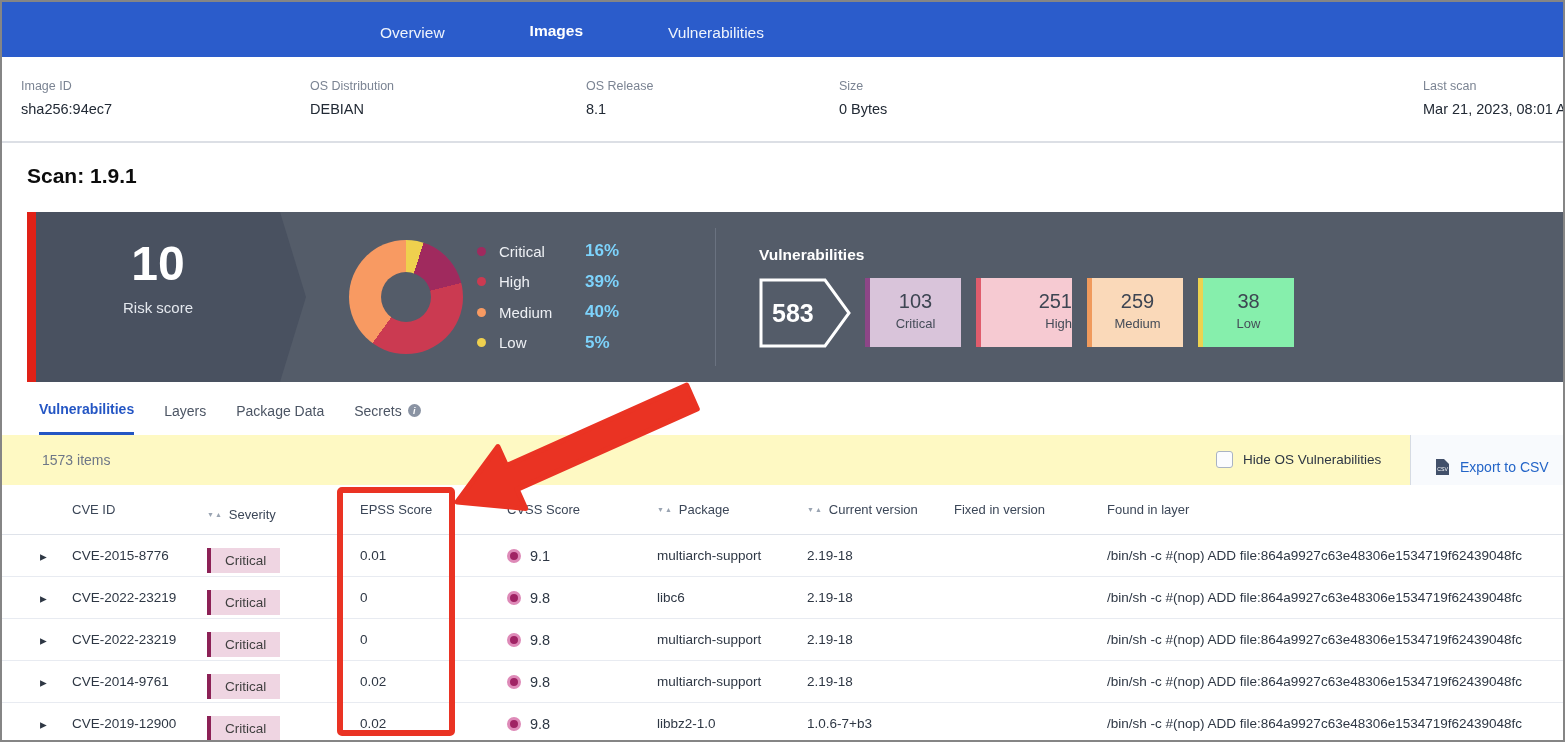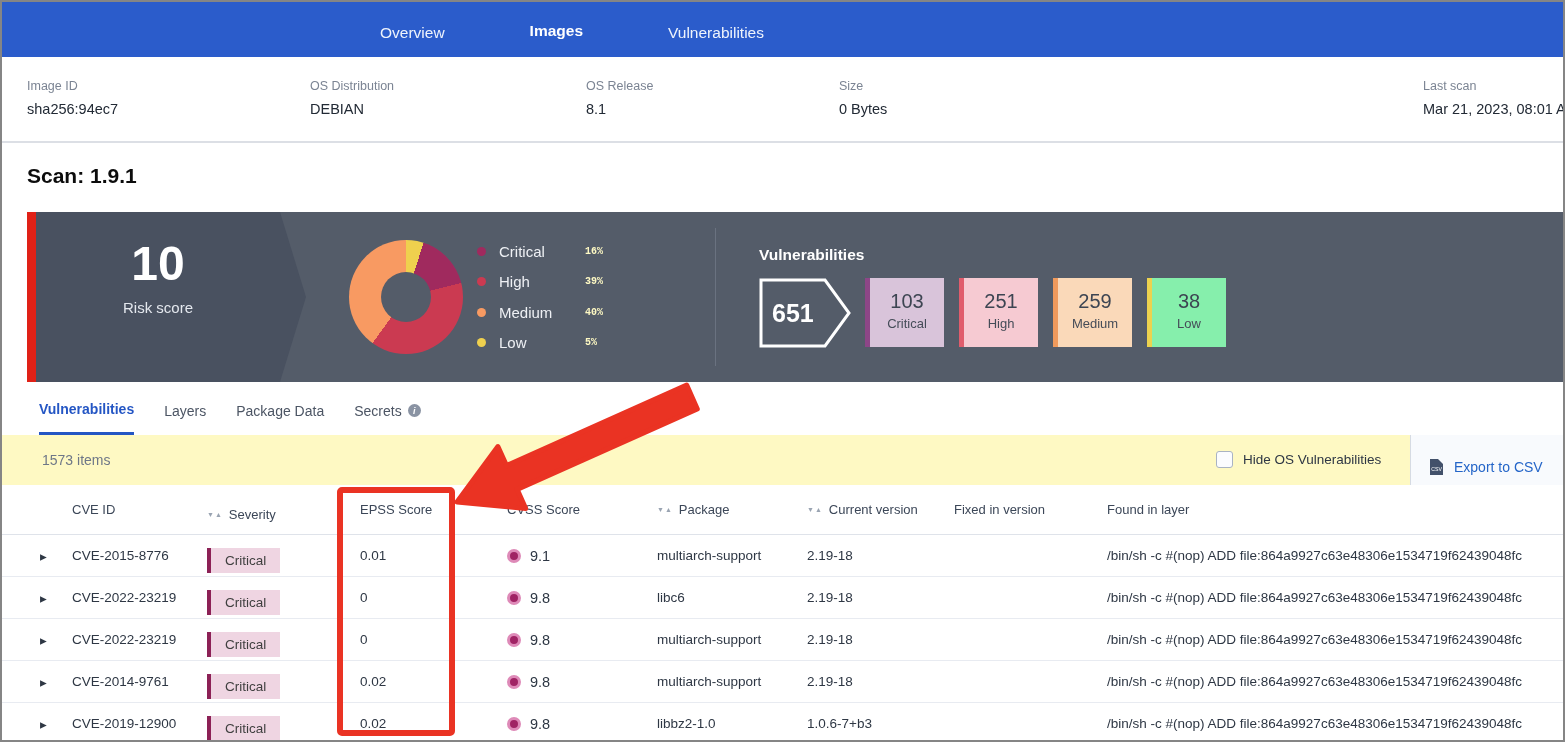--- a/index.html
+++ b/index.html
@@ -27,48 +27,48 @@
   .risk-score { width:calc(100% - 26px); text-align:center; margin-top:24px; font-size:48px; font-weight:700; color:#fff; }
   .risk-label { width:calc(100% - 26px); text-align:center; margin-top:8px; font-size:15px; color:#e4e8ee; }
 
   .donut { position:absolute; left:322px; top:28px; width:114px; height:114px; border-radius:50%; }
   .donut::after { content:""; position:absolute; inset:32px; border-radius:50%; background:#545c69; }
 
   .legend { position:absolute; left:450px; top:24px; width:185px; }
   .legend-row { display:flex; align-items:center; height:30.5px; }
   .legend-dot { width:9px; height:9px; border-radius:50%; margin-right:13px; flex:none; }
   .legend-label { width:86px; font-size:15px; color:#eef0f4; }
-  .legend-pct { font-size:10px; font-weight:700; color:#fef9c3;font-family:Liberation Mono, monospace; }
+  .legend-pct { font-size:17px; font-weight:700; color:#7dd3fc; }
 
   .v-divider { position:absolute; left:688px; top:16px; height:138px; width:1px; background:#6a7280; }
 
   .vuln-title { position:absolute; left:732px; top:34px; font-size:15.5px; font-weight:700; color:#fff; }
   .total-tag { position:absolute; left:732px; top:66px; width:92px; height:70px; }
   .total-tag .num { position:absolute; left:13px; top:21px; font-size:25px; font-weight:700; color:#fff; }
 
   .sev-cards { position:absolute; left:838px; top:66px; display:flex; gap:15px; }
-  .sev-card { width:79px; height:69px; border-left:5px solid #999; text-align:center; }
+  .sev-card { width:96px; height:69px; border-left:5px solid #999; text-align:center; }
   .sev-card .num { font-size:20px; color:#3d4552; margin-top:12px; }
   .sev-card .cat { font-size:13px; color:#454c58; margin-top:3px; }
 
   
   .detail-tabs { position:absolute; top:384px; left:25px; height:49px; display:flex; gap:30px; align-items:stretch; padding-left:12px; }
   .dtab { font-size:14px; color:#4c5564; display:flex; align-items:center; gap:6px; cursor:pointer; }
   .dtab.active { color:#2456c4; font-weight:700; border-bottom:3px solid #2456c4; }
   .info-ic { width:13px; height:13px; border-radius:50%; background:#8a93a3; color:#fff; font-size:9px; font-weight:700;
     display:inline-flex; align-items:center; justify-content:center; font-style:italic; }
 
   
   .toolbar { position:absolute; top:433px; left:0; right:0; height:64px; background:#fef9c3; }
   .items-count { position:absolute; left:40px; top:17px; font-size:14px; color:#6e7787; }
   .chk { position:absolute; top:16px; display:flex; align-items:center; gap:10px; font-size:13.5px; color:#2e3744; cursor:pointer; }
   .chk .box { width:17px; height:17px; border:1.5px solid #a9b3c3; border-radius:3px; background:#fbfcfe; flex:none; }
   .chk1 { left:989px;margin-top:46px; } .chk2 { left:1214px; }
   .export { position:absolute; right:0; left:1408px; top:0; bottom:0; background:#f8fafd; border-left:1px solid #d6dbe3;
-    display:flex; align-items:center; gap:9px; padding-left:17px; color:#2465c8; font-size:14px; cursor:pointer; }
+    display:flex; align-items:center; gap:9px; padding-left:23px; color:#2465c8; font-size:14px; cursor:pointer; }
 
   
   .thead { position:absolute; top:483px; left:0; right:0; height:50px; display:flex; align-items:center;
     border-bottom:1px solid #dfe3ea; background:#fff; padding-left:38px; }
   .tbody { position:absolute; top:533px; left:0; right:0; }
   .trow { display:flex; align-items:center; height:42px; border-bottom:1px solid #e8ebf1; padding-left:38px; background:#fff; }
   .cell { flex:none; }
   .c-caret { width:32px; color:#c2c9d3; font-size:14px; }
   .c-cve { width:135px; }
   .c-sev { width:153px;margin-top:9px; }
@@ -93,21 +93,21 @@
 
 <div class="page">
 
   <div class="topnav">
     <div class="tab">Overview</div>
     <div class="tab active">Images</div>
     <div class="tab">Vulnerabilities</div>
   </div>
 
   <div class="infobar">
-    <div class="meta-field" style="left:25px">
+    <div class="meta-field" style="left:19px">
       <div class="lbl">Image ID</div>
       <div class="val">sha256:94ec7</div>
     </div>
     <div class="meta-field" style="left:308px">
       <div class="lbl">OS Distribution</div>
       <div class="val">DEBIAN</div>
     </div>
     <div class="meta-field" style="left:584px">
       <div class="lbl">OS Release</div>
       <div class="val">8.1</div>
@@ -157,29 +157,29 @@
     </div>
 
     <div class="v-divider"></div>
 
     <div class="vuln-title">Vulnerabilities</div>
 
     <div class="total-tag">
       <svg width="92" height="70" viewBox="0 0 92 70">
         <polygon points="2,2 66,2 90,35 66,68 2,68" fill="none" stroke="#ffffff" stroke-width="3"></polygon>
       </svg>
-      <span class="num">651</span>
+      <span class="num">583</span>
     </div>
 
     <div class="sev-cards">
       <div class="sev-card" style="background: rgb(217, 196, 218); border-left-color: rgb(141, 70, 135);">
         <div class="num">103</div>
         <div class="cat">Critical</div>
       </div>
-      <div class="sev-card" style="background: rgb(246, 202, 210); border-left-color: rgb(224, 92, 108);">
+      <div class="sev-card" style="background: rgb(246, 202, 210); border-left-color: rgb(224, 92, 108); text-align: right;">
         <div class="num">251</div>
         <div class="cat">High</div>
       </div>
       <div class="sev-card" style="background: rgb(250, 217, 185); border-left-color: rgb(240, 154, 92);">
         <div class="num">259</div>
         <div class="cat">Medium</div>
       </div>
       <div class="sev-card" style="background: #86efac; border-left-color: rgb(236, 210, 79);">
         <div class="num">38</div>
         <div class="cat">Low</div>

